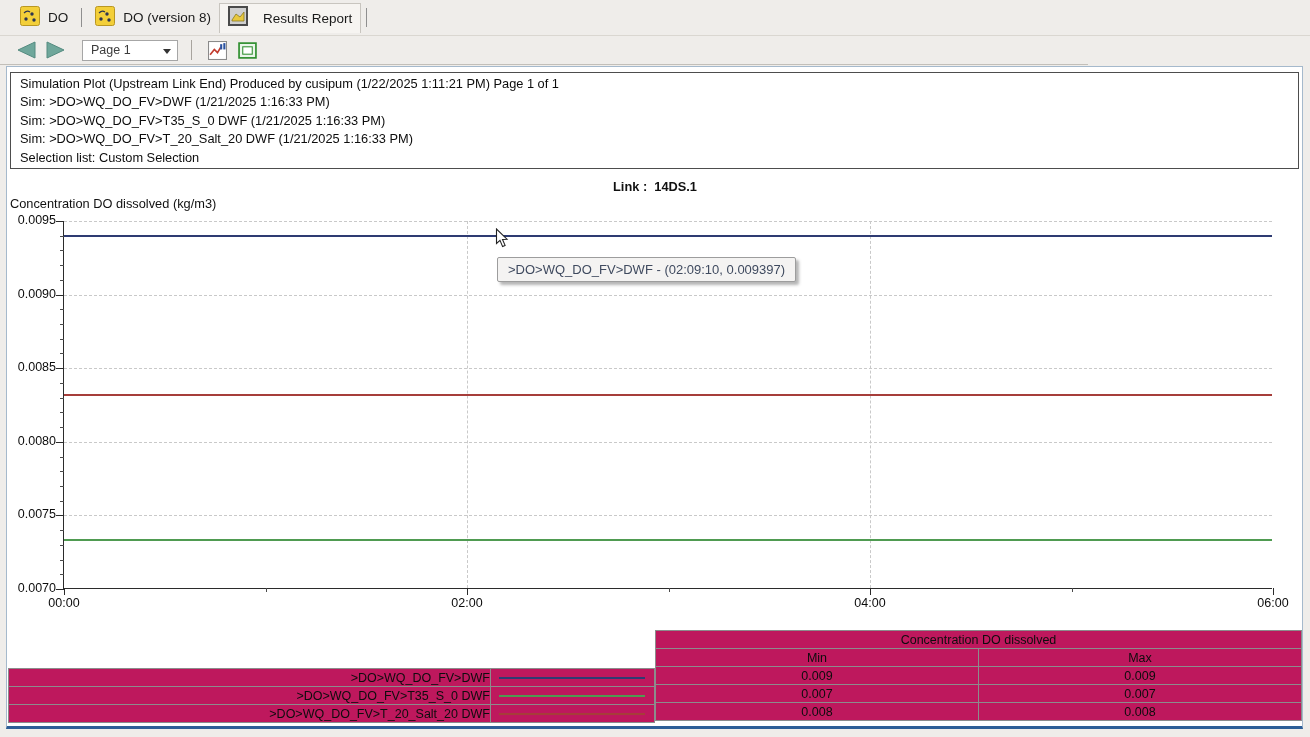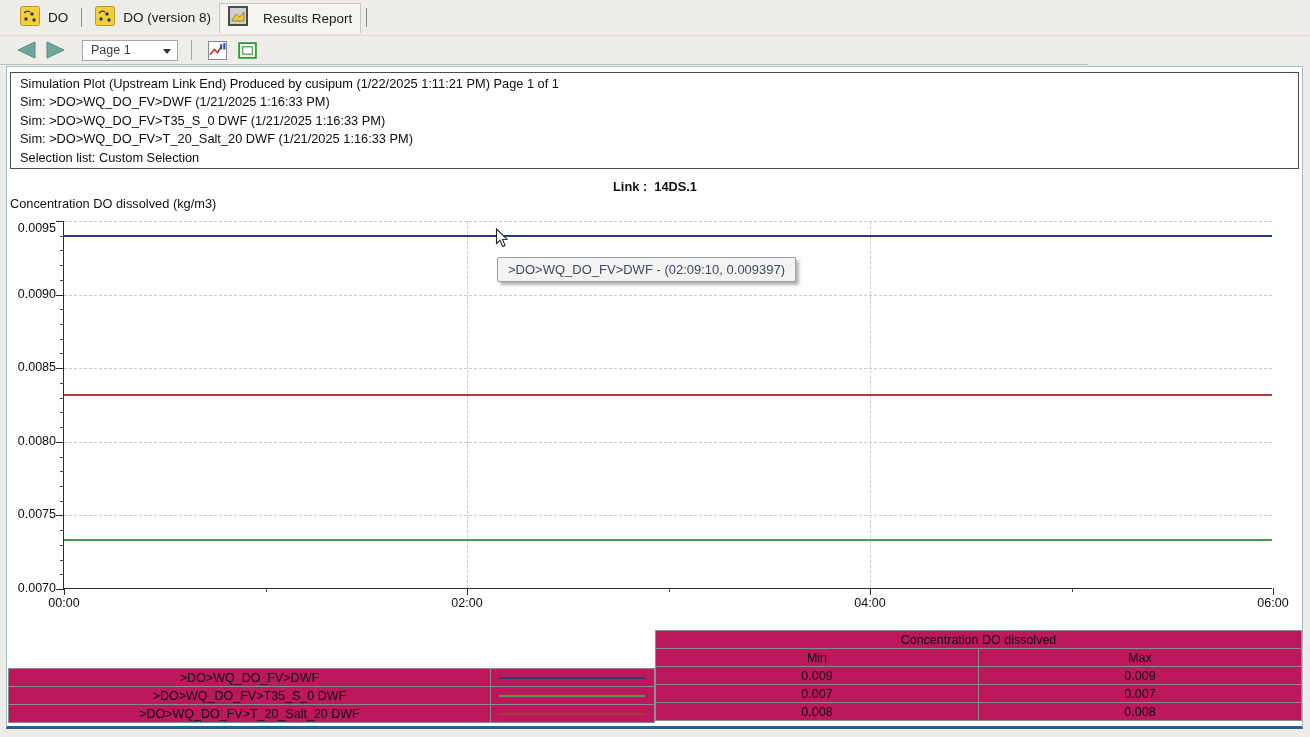--- a/index.html
+++ b/index.html
@@ -57,21 +57,21 @@
   .tooltip { position:absolute; left:497px; top:257px; height:25px; display:flex; align-items:center;
              background:#f4f3f2; border:1px solid #9d9d9d; border-radius:2px; padding:3px 10px;
              font-size:13px; color:#3f4a5f; white-space:pre; box-shadow:3px 3px 3px rgba(90,90,90,.45); }
   .cursor { position:absolute; left:495px; top:228px; }
 
   
   table { border-collapse:collapse; table-layout:fixed; background:#be185d; }
   td, th { border:1px solid #8c8c8c; height:18px; font-size:12.5px; font-weight:normal;
            color:#0d0d0d; text-align:center; padding:0; overflow:hidden; white-space:nowrap; }
   .legendtable { position:absolute; left:8px; top:668px; width:647px; }
-  .legendtable .labelcol { width:464px; }
+  .legendtable .labelcol { width:464px;text-align:right; }
   .legendtable .samplecol { width:158px; }
   .legend-sample span { display:inline-block; width:146px; height:2px; vertical-align:middle; }
   .statstable { position:absolute; left:655px; top:630px; width:647px; }
 </style>
 </head>
 <body>
 
 <div id="app">
 
   <div class="tabbar">
@@ -153,21 +153,21 @@
     <div>Sim: &gt;DO&gt;WQ_DO_FV&gt;T_20_Salt_20 DWF (1/21/2025 1:16:33 PM)</div>
     <div>Selection list: Custom Selection</div>
   </div>
 
   <div class="linktitle">Link :  14DS.1</div>
   <div class="axistitle">Concentration DO dissolved (kg/m3)</div>
 
   <div id="plot">
       <div class="hgrid" style="top: 0px;"></div>
       <div class="ytickmajor" style="top: 0px;"></div>
-      <div class="ylabel" style="top: -8px; margin-top: 8px;">0.0095</div>
+      <div class="ylabel" style="top: -8px;">0.0095</div>
       <div class="hgrid" style="top: 73.6px;"></div>
       <div class="ytickmajor" style="top: 73.6px;"></div>
       <div class="ylabel" style="top: 65.6px;">0.0090</div>
       <div class="hgrid" style="top: 147.2px;"></div>
       <div class="ytickmajor" style="top: 147.2px;"></div>
       <div class="ylabel" style="top: 139.2px;">0.0085</div>
       <div class="hgrid" style="top: 220.8px;"></div>
       <div class="ytickmajor" style="top: 220.8px;"></div>
       <div class="ylabel" style="top: 212.8px;">0.0080</div>
       <div class="hgrid" style="top: 294.4px;"></div>

